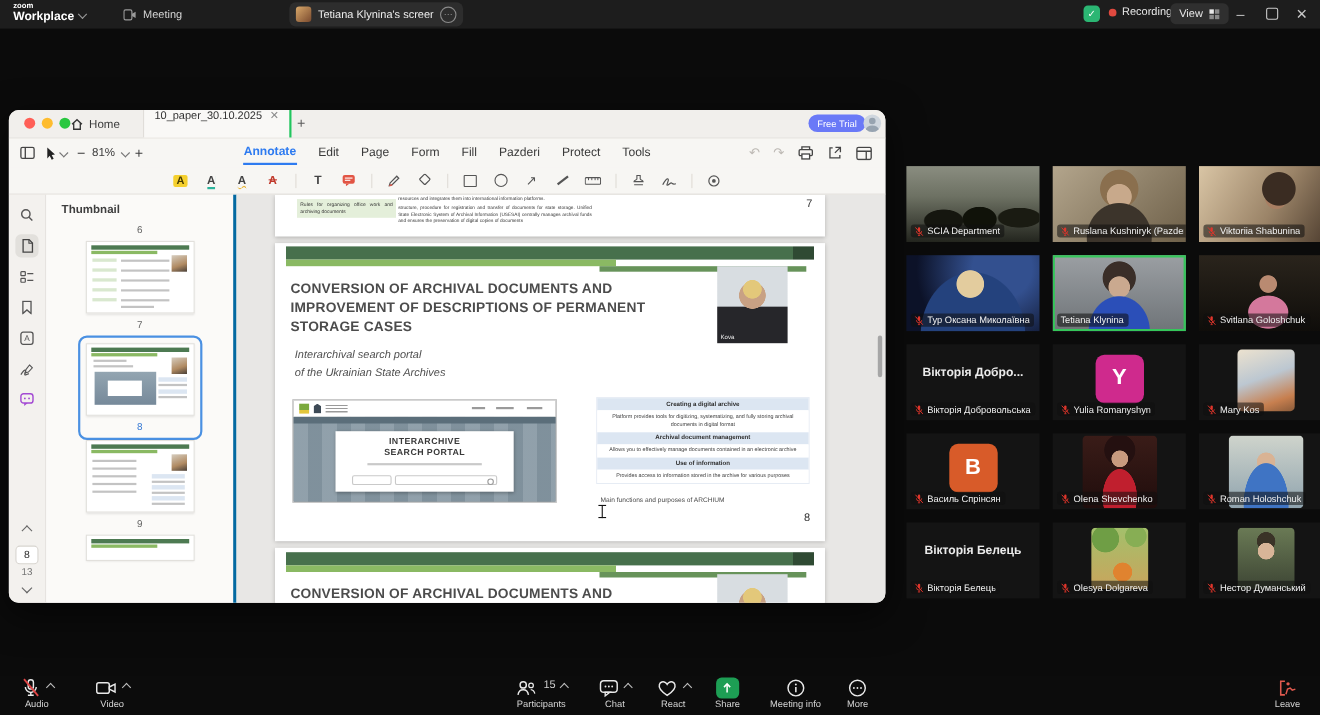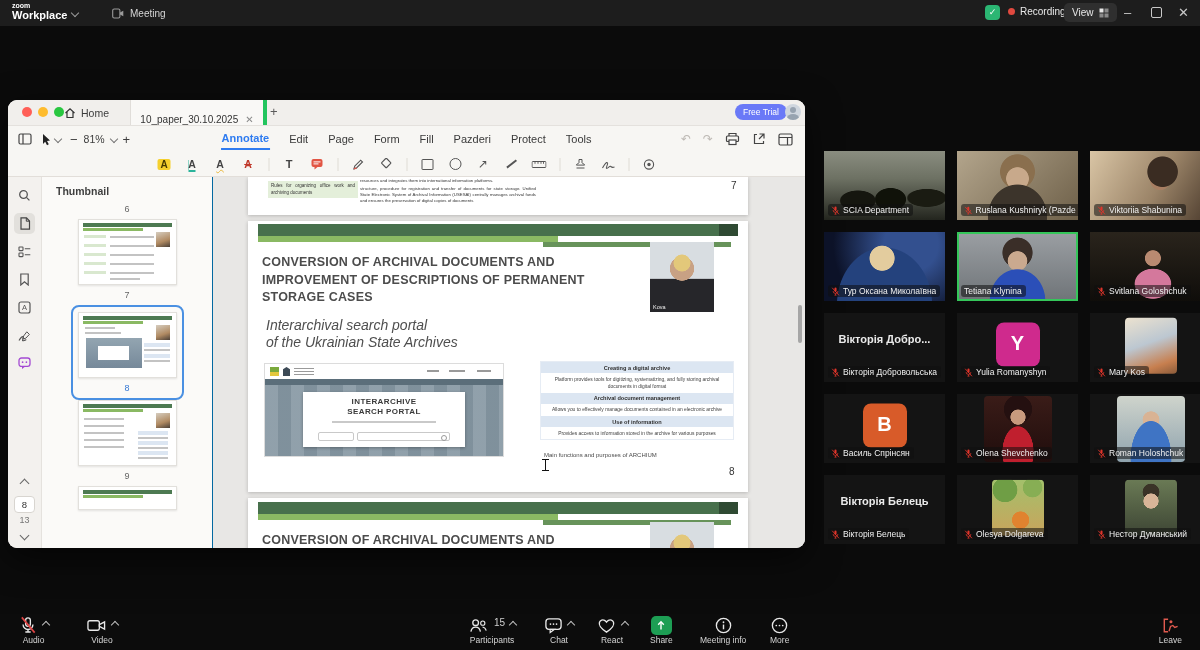--- a/index.html
+++ b/index.html
@@ -20,21 +20,21 @@
   #rec .dot{width:7px;height:7px;border-radius:50%;background:#e0493f;}
   #viewbtn{position:absolute;left:1064px;top:3px;height:19px;background:#2f2f2f;border-radius:5px;display:flex;align-items:center;gap:5px;padding:0 8px;font-size:10px;color:#e8e8e8;}
   .winctl{position:absolute;top:5px;font-size:13px;color:#c9c9c9;line-height:15px;}
   #wmax{width:9px;height:9px;border:1.2px solid #c9c9c9;border-radius:2px;top:7px;}
   
   #win{position:absolute;left:8px;top:100px;width:797px;height:448px;background:#f7f6f3;border-radius:9px;
        box-shadow:0 10px 34px rgba(0,0,0,.6);overflow:hidden;}
   #titlebar{position:relative;height:25px;background:#f1efec;border-bottom:1px solid #e4e1dd;}
   .tl{position:absolute;top:7px;width:10px;height:10px;border-radius:50%;}
   #home-seg{position:absolute;left:56px;top:4px;height:17px;display:flex;align-items:center;gap:5px;font-size:10.5px;color:#3c3c3c;}
-  #doc-tab{position:absolute;left:122px;top:0;height:25px;width:132px;background:#f9f8f6;border-left:1px solid #e0ddd9;border-right:4px solid #22c55e;display:flex;align-items:flex-end;justify-content:center;gap:7px;font-size:10px;color:#333;}
+  #doc-tab{position:absolute;left:122px;top:0;height:25px;width:132px;background:#f9f8f6;border-left:1px solid #e0ddd9;border-right:2px solid #22c55e;display:flex;align-items:flex-start;justify-content:center;gap:7px;font-size:10px;color:#333;}
   #doc-tab .x{color:#8a8a8a;font-size:10px;}
   #newtab{position:absolute;left:262px;top:4px;font-size:13px;color:#5a5a5a;}
   #freetrial{position:absolute;left:727px;top:4px;height:16px;background:#6a79f7;border-radius:8px;color:#fff;font-size:8.5px;line-height:16px;padding:0 8px;}
   #pdfavatar{position:absolute;left:777px;top:4px;width:16px;height:16px;border-radius:50%;background:#cfd6de;overflow:hidden;}
   #pdfavatar::before{content:"";position:absolute;left:5px;top:3px;width:6px;height:6px;border-radius:50%;background:#97a3b0;}
   #pdfavatar::after{content:"";position:absolute;left:2px;top:10px;width:12px;height:8px;border-radius:50%;background:#97a3b0;}
   #toolbar{position:relative;height:26px;background:#f7f6f3;}
   #tb-left{position:absolute;left:10px;top:0;height:26px;display:flex;align-items:center;gap:9px;}
   .chev-s{width:5px;height:5px;border-left:1.2px solid #777;border-bottom:1.2px solid #777;transform:rotate(-45deg);display:inline-block;}
   #zoomctl{display:flex;align-items:center;gap:6px;font-size:10.5px;color:#3c3c3c;}
@@ -58,21 +58,21 @@
   .arrowg{font-size:12px;color:#555;}
   
   #winbody{position:relative;display:flex;height:372px;}
   #rail{width:33px;background:#f3f1ee;border-right:1px solid #e5e2de;position:relative;flex:none;}
   .rail-ic{position:absolute;left:6px;width:21px;height:21px;display:flex;align-items:center;justify-content:center;border-radius:5px;}
   .rail-ic.active{background:#e2e0dc;}
   #pager{position:absolute;left:0;width:33px;bottom:6px;text-align:center;color:#555;}
   #pgbox{width:19px;margin:5px auto 2px;background:#fff;border:1px solid #d8d5d0;border-radius:4px;font-size:9.5px;color:#333;padding:2px 0;}
   #pgtotal{font-size:9px;color:#777;margin-top:2px;}
   .pchev{width:6px;height:6px;border-left:1.4px solid #666;border-top:1.4px solid #666;display:inline-block;}
-  #thumbs{width:170px;background:#fbfaf8;border-right:1px solid #0369a1;flex:none;overflow:hidden;position:relative;}
+  #thumbs{width:170px;background:#fbfaf8;border-right:3px solid #0369a1;flex:none;overflow:hidden;position:relative;}
   #thumbhead{font-size:10.5px;color:#3f3f3f;font-weight:bold;padding:8px 0 2px 14px;}
   .tnum{font-size:9px;color:#666;text-align:center;margin:5px 0;}
   .tnum.sel{color:#3578d4;}
   .mini{width:97px;height:64px;background:#fff;border:1px solid #e2e0dc;box-shadow:0 1px 2px rgba(0,0,0,.1);margin:0 auto;position:relative;overflow:hidden;}
   .mini .b1{position:absolute;left:4px;right:4px;top:3px;height:4px;background:#4d7a52;}
   .mini .b2{position:absolute;left:4px;top:8px;height:2.5px;width:62%;background:#8ab963;}
   .mini .ph{position:absolute;right:6px;top:12px;width:14px;height:15px;background:linear-gradient(160deg,#d6cdbf,#b08a62 60%,#4a4038);}
   .mini .ln{position:absolute;height:2px;background:#c3c3c3;}
   .mini .lg{position:absolute;height:3px;background:#d9e8cf;}
   .mini .tbl{position:absolute;background:#dce6f2;}
@@ -83,21 +83,21 @@
   .tinytxt{position:absolute;color:#333;line-height:1.45;text-align:justify;}
   .gbar1{position:absolute;left:10px;right:10px;height:12px;background:linear-gradient(90deg,#47704c 0 96%,#2f4a33 96%);}
   .gbar2{position:absolute;left:10px;height:6px;background:#8ab963;}
   .gbar3{position:absolute;height:5px;background:#67935a;}
   .slide-title{position:absolute;font-weight:bold;font-size:12.5px;line-height:1.4;color:#4c4c4c;letter-spacing:.2px;}
   .speaker{position:absolute;width:64px;height:70px;background:
      radial-gradient(circle at 50% 30%,#e3c87a 0 14%,transparent 15%),
      radial-gradient(circle at 50% 38%,#c8a184 0 22%,transparent 23%),
      linear-gradient(180deg,#d8dde1 0 52%,#26262a 53% 100%);}
   .speaker span{position:absolute;left:3px;bottom:2px;font-size:5.5px;color:#eee;}
-  .subtitle{position:absolute;font-style:italic;font-size:14px;color:#4f4f4f;}
+  .subtitle{position:absolute;font-style:italic;font-size:10px;color:#4f4f4f;}
   #portal{position:absolute;left:16px;top:142px;width:238px;height:92px;border:1px solid #dcdcdc;background:#737373;}
   #portal .ptop{position:relative;height:15px;background:#fff;}
   #portal .lg1{position:absolute;left:5px;top:3px;width:9px;height:9px;background:linear-gradient(#7aa93c 60%,#e3c73c 60%);}
   #portal .lg2{position:absolute;left:18px;top:3px;width:7px;height:9px;background:#3d4a56;clip-path:polygon(50% 0,100% 25%,100% 100%,0 100%,0 25%);}
   #portal .lgt{position:absolute;left:29px;top:4px;width:20px;height:7px;background:repeating-linear-gradient(#9a9a9a 0 1px,#fff 1px 3px);}
   #portal .nav{position:absolute;top:6px;height:2px;background:#9a9a9a;}
   #portal .hero{position:absolute;left:0;right:0;top:15px;bottom:0;background:
       linear-gradient(rgba(90,108,120,.25),rgba(90,108,120,.25)),
       repeating-linear-gradient(90deg,#a3b2bc 0 13px,#8c9da8 13px 26px);}
   #portal .strip{position:absolute;left:0;right:0;top:0;height:6px;background:#5b6e7a;}
@@ -155,20 +155,25 @@
     <div class="l2">Workplace</div>
   </div>
   <div id="zlogo-chev"></div>
   <div id="meeting-tab">
     <svg width="12" height="11" viewBox="0 0 12 11">
         <rect x="0.7" y="1" width="7.2" height="9" rx="1.5" fill="none" stroke="#9a9a9a" stroke-width="1.1"></rect>
         <path d="M8 4.5l3.3-1.8v5.6L8 6.5z" fill="#9a9a9a"></path>
       </svg>
     <span>Meeting</span>
   </div>
+  <div id="screen-tab">
+    <span class="av"></span>
+    <span class="txt">Tetiana Klynina's screen</span>
+    <span class="dots">···</span>
+  </div>
   <div id="shield">✓</div>
   <div id="rec">
     <span class="dot"></span>
     <span>Recording</span>
   </div>
   <div id="viewbtn">
     <span>View</span>
     <svg width="10" height="10" viewBox="0 0 10 10">
         <rect x="0.5" y="0.5" width="4" height="4" fill="#e8e8e8"></rect>
         <rect x="5.5" y="0.5" width="4" height="4" fill="#8a8a8a"></rect>

